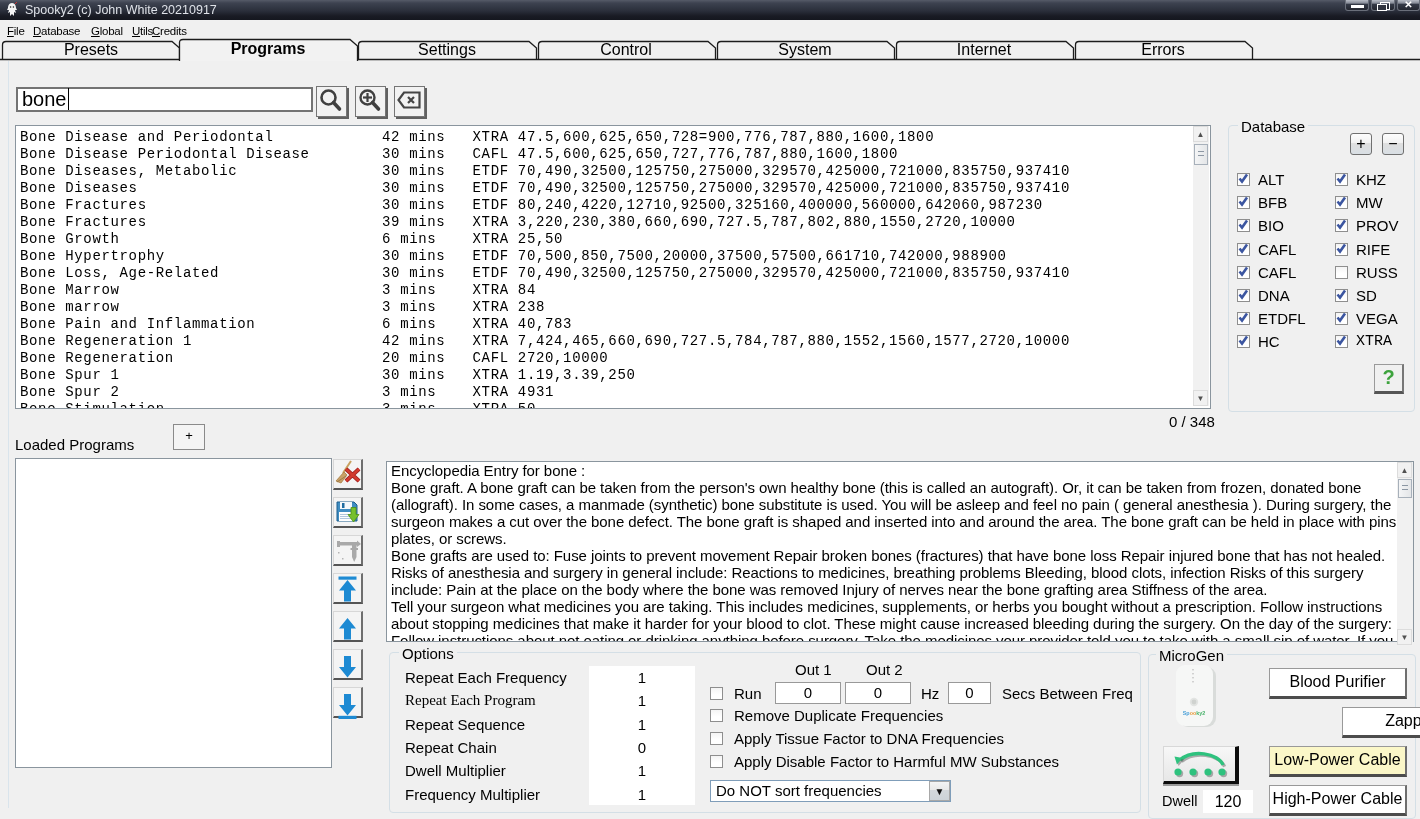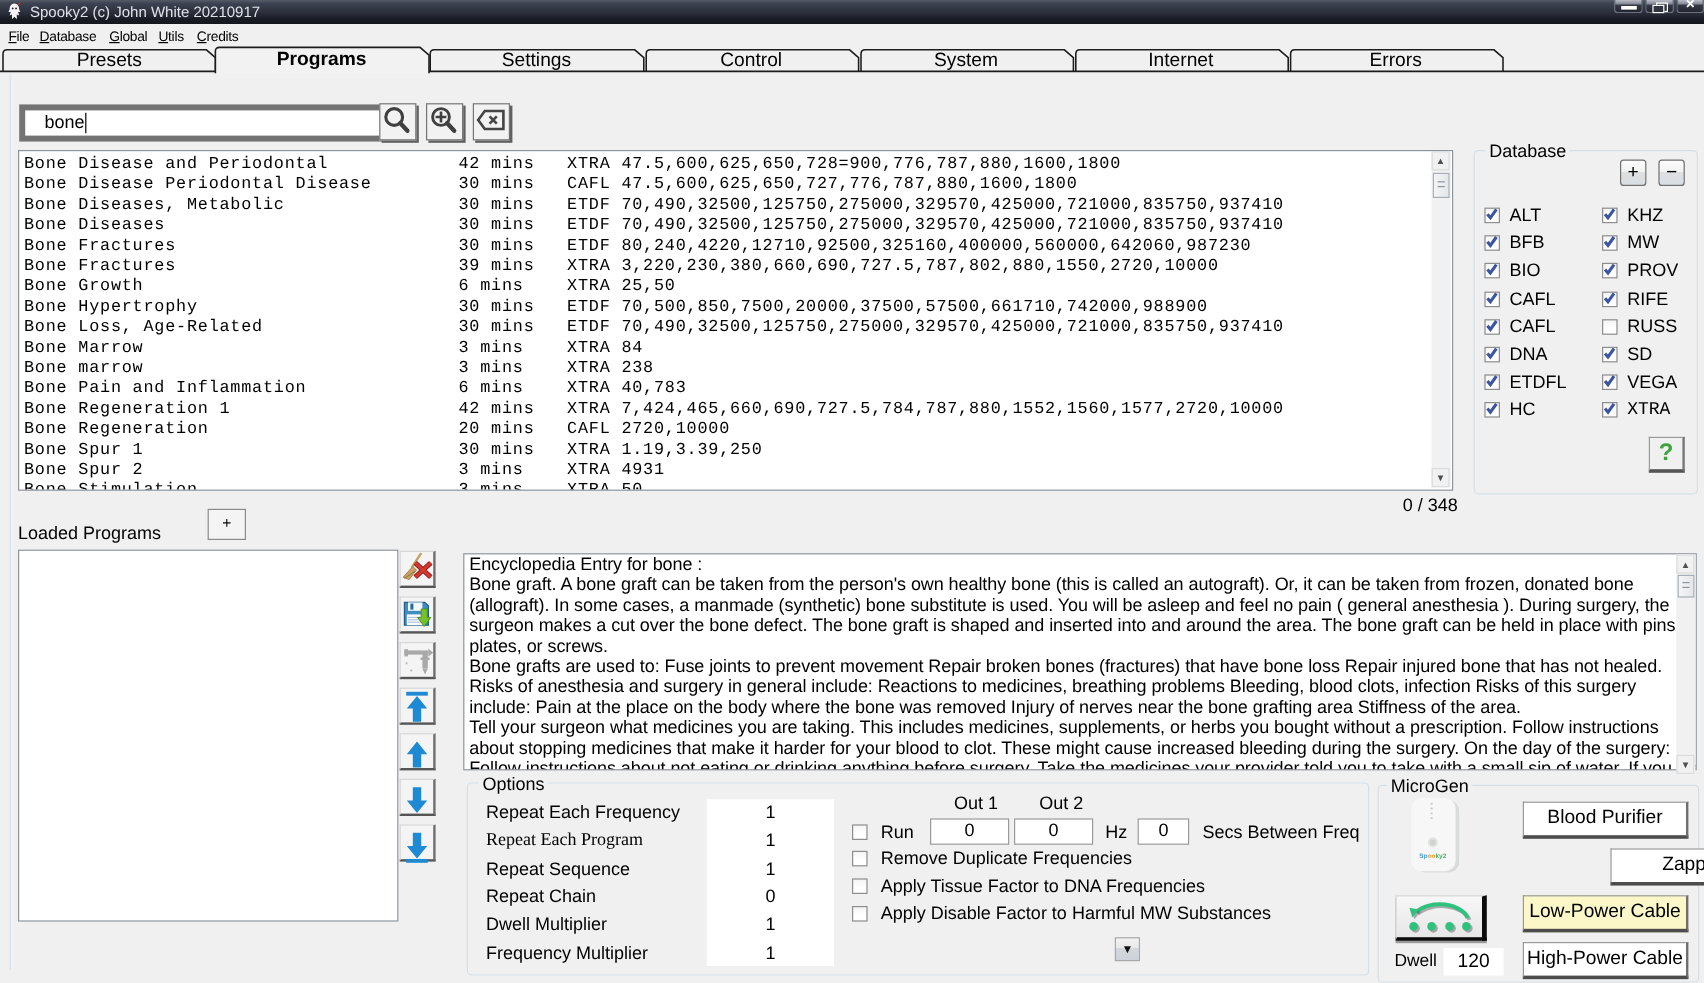--- a/index.html
+++ b/index.html
@@ -12,22 +12,22 @@
 #title-text{left:25px;top:3px;color:#dfe2e8;font-size:12.5px;}
 .winbtn{top:0;height:11px;width:24px;border:1px solid #6a6f7a;border-top:none;
  border-radius:0 0 3px 3px;background:linear-gradient(#b9bdc6 0%,#888d99 30%,#333845 45%,#23262f 100%);
  box-sizing:border-box;}
 
 #menubar{left:0;top:20px;width:1420px;height:19px;background:#f0f0f0;}
 .menuitem{position:absolute;top:5px;font-size:11.5px;letter-spacing:-0.25px;color:#000;}
 .menuitem u{text-decoration:underline;}
 #pageborder{left:8px;top:61px;width:1px;height:747px;background:#d9e4ec;}
 
-#searchbox{left:16px;top:87px;width:289px;height:21px;background:#fff;border:5px solid #737373;
- font-size:15px;padding-left:16px;line-height:21px;}
+#searchbox{left:16px;top:87px;width:289px;height:21px;background:#fff;border:2px solid #737373;
+ font-size:20px;padding-left:4px;line-height:21px;}
 .toolbtn{width:31px;height:31px;border:1px solid #757575;background:#f2f2f2;box-shadow:2px 2px 0 #606060;box-sizing:border-box;}
 
 #mainlist{left:15px;top:125px;width:1194px;height:282px;background:#fff;border:1px solid #8a959e;overflow:hidden;}
 #mainlist pre{margin:0;font-family:"Liberation Mono",monospace;font-size:14px;line-height:17px;
  padding:3px 0 0 4px;letter-spacing:0.65px;}
 .sb{background:#f1f1f1;}
 .sbbtn{position:absolute;width:15px;height:16px;background:#f1f1f1;border:1px solid #dcdcdc;
  box-sizing:border-box;color:#505050;font-size:8px;text-align:center;line-height:15px;}
 
 .groupbox{border:1px solid #d4dfe6;border-radius:4px;}
@@ -60,21 +60,21 @@
       <div style="position:absolute;left:8px;top:2px;width:8px;height:6px;border:1px solid #fff"></div>
       <div style="position:absolute;left:5px;top:4px;width:8px;height:5px;border:1px solid #fff;background:#30343f"></div>
     </div>
 <div class="abs winbtn" style="left:1397px;width:23px;color:#fff;font-size:10px;font-weight:bold;text-align:center;line-height:10px;">✕</div>
 
 <div class="abs" id="menubar"></div>
 <div class="menuitem" style="left:7px;top:25px"><u>F</u>ile</div>
 <div class="menuitem" style="left:33px;top:25px"><u>D</u>atabase</div>
 <div class="menuitem" style="left:91px;top:25px"><u>G</u>lobal</div>
 <div class="menuitem" style="left:132px;top:25px"><u>U</u>tils</div>
-<div class="menuitem" style="left:164px;top:25px"><u>C</u>redits</div>
+<div class="menuitem" style="left:152px;top:25px"><u>C</u>redits</div>
 
 <svg class="abs" style="left:0;top:38px" width="1420" height="24" viewBox="0 0 1420 24">
  <g fill="#f0f0f0" stroke="#1c1c1c" stroke-width="1.3">
   <path d="M2.5,21.5 L2.5,7 Q2.5,3.5 6,3.5 L172,3.5 L179.5,10 L179.5,21.5"></path>
   <path d="M358.5,21.5 L358.5,7 Q358.5,3.5 362,3.5 L529,3.5 L536.5,10 L536.5,21.5"></path>
   <path d="M538.5,21.5 L538.5,7 Q538.5,3.5 542,3.5 L708,3.5 L715.5,10 L715.5,21.5"></path>
   <path d="M717.5,21.5 L717.5,7 Q717.5,3.5 721,3.5 L887,3.5 L894.5,10 L894.5,21.5"></path>
   <path d="M896.5,21.5 L896.5,7 Q896.5,3.5 900,3.5 L1066,3.5 L1073.5,10 L1073.5,21.5"></path>
   <path d="M1075.5,21.5 L1075.5,7 Q1075.5,3.5 1079,3.5 L1245,3.5 L1252.5,10 L1252.5,21.5"></path>
  </g>
@@ -315,20 +315,21 @@
 <div class="abs field" style="left:845px;top:682px;width:66px;height:22px;line-height:20px;">0</div>
 <div class="cblabel" style="left:921px;top:685px;">Hz</div>
 <div class="abs field" style="left:948px;top:682px;width:43px;height:22px;line-height:20px;">0</div>
 <div class="cblabel" style="left:1002px;top:685px;">Secs Between Freq</div>
 <div class="abs cb" style="left:710px;top:709px;"></div>
 <div class="cblabel" style="left:734px;top:707px;">Remove Duplicate Frequencies</div>
 <div class="abs cb" style="left:710px;top:732px;"></div>
 <div class="cblabel" style="left:734px;top:730px;">Apply Tissue Factor to DNA Frequencies</div>
 <div class="abs cb" style="left:710px;top:755px;"></div>
 <div class="cblabel" style="left:734px;top:753px;">Apply Disable Factor to Harmful MW Substances</div>
+<div class="abs" style="left:710px;top:780px;width:241px;height:22px;background:#fff;border:1px solid #7f9db9;box-sizing:border-box;font-size:15px;line-height:20px;padding-left:5px;">Do NOT sort frequencies</div>
 <div class="abs" style="left:929px;top:781px;width:21px;height:20px;background:linear-gradient(#f4f4f4 0%,#e8e8e8 45%,#d3d7db 46%,#cdd3d8 100%);border:1px solid #a8a8a8;box-sizing:border-box;text-align:center;font-size:10px;line-height:19px;color:#111;">▼</div>
 
 <div class="abs groupbox" style="left:1148px;top:654px;width:266px;height:163px;"></div>
 <div class="grouplabel" style="left:1156px;top:647px;">MicroGen</div>
 <svg class="abs" style="left:1174px;top:665px" width="46" height="64" viewBox="0 0 46 64">
  <rect x="5" y="2" width="37" height="60" rx="9" fill="#d9dcda"></rect>
  <rect x="2" y="0" width="37" height="61" rx="9" fill="#f6f7f6"></rect>
  <rect x="18" y="4" width="2" height="1.6" rx="0.8" fill="#c8c8c8"></rect>
       <rect x="18" y="8" width="2" height="1.6" rx="0.8" fill="#c8c8c8"></rect>
  <rect x="18" y="12" width="2" height="1.6" rx="0.8" fill="#c8c8c8"></rect>

